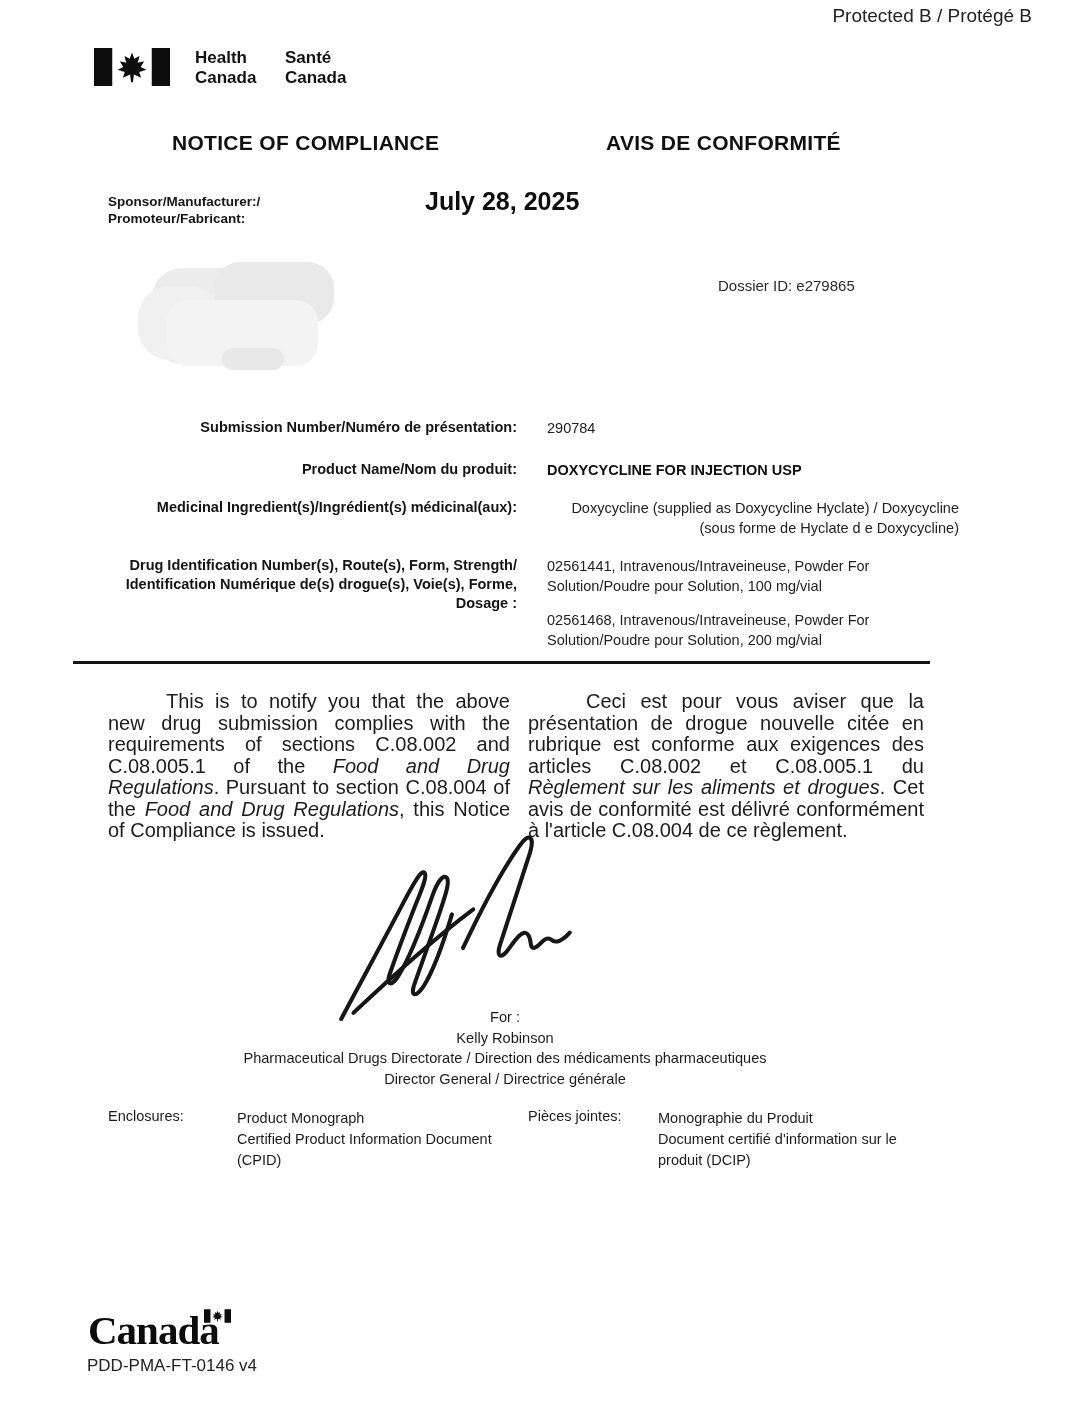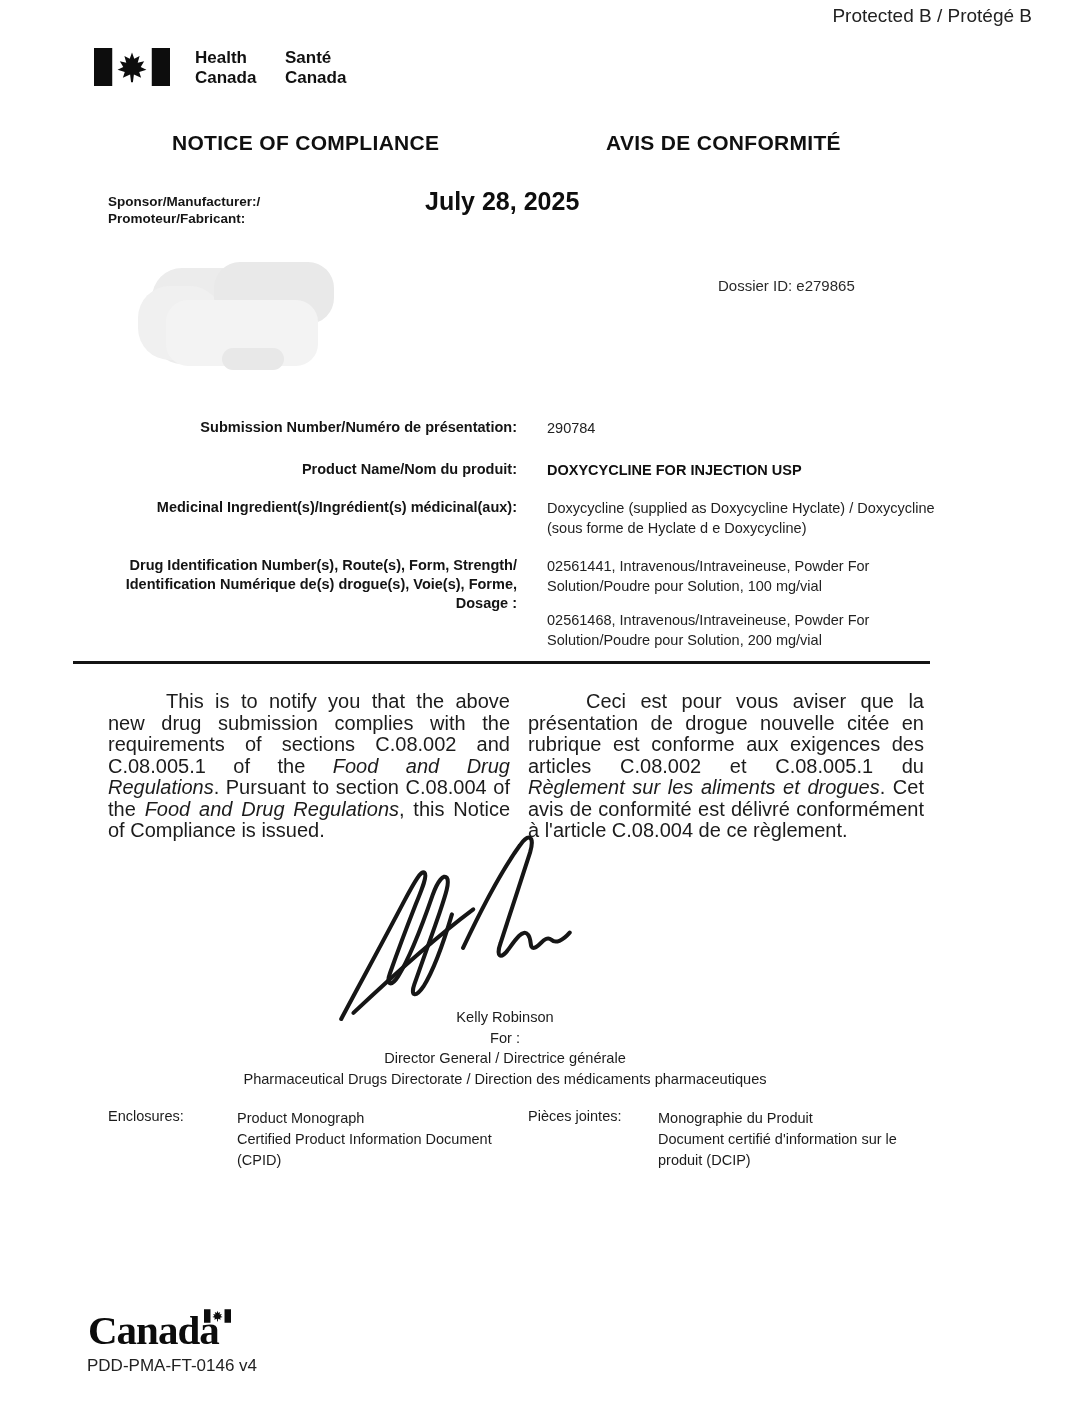--- a/index.html
+++ b/index.html
@@ -137,21 +137,21 @@
 
   <div class="abs dossier">Dossier ID: e279865</div>
 
   <div class="abs field-label" style="top:418px;">Submission Number/Numéro de présentation:</div>
   <div class="abs field-value" style="top:418px;width:400px;">290784</div>
 
   <div class="abs field-label" style="top:460px;">Product Name/Nom du produit:</div>
   <div class="abs field-value bold-value" style="top:460px;width:420px;">DOXYCYCLINE FOR INJECTION USP</div>
 
   <div class="abs field-label" style="top:498px;">Medicinal Ingredient(s)/Ingrédient(s) médicinal(aux):</div>
-  <div class="abs field-value" style="top:498px;width:412px;">Doxycycline (supplied as Doxycycline Hyclate) / Doxycycline (sous forme de Hyclate d e Doxycycline)</div>
+  <div class="abs field-value" style="top:498px;width:412px;text-align:right;">Doxycycline (supplied as Doxycycline Hyclate) / Doxycycline (sous forme de Hyclate d e Doxycycline)</div>
 
   <div class="abs field-label" style="top:556px;">
     <div>Drug Identification Number(s), Route(s), Form, Strength/</div>
     <div>Identification Numérique de(s) drogue(s), Voie(s), Forme,</div>
     <div>Dosage :</div>
   </div>
   <div class="abs field-value" style="top:556px;width:342px;">02561441, Intravenous/Intraveineuse, Powder For Solution/Poudre pour Solution, 100 mg/vial</div>
   <div class="abs field-value" style="top:610px;width:342px;">02561468, Intravenous/Intraveineuse, Powder For Solution/Poudre pour Solution, 200 mg/vial</div>
 
   <div class="abs divider"></div>
@@ -165,24 +165,24 @@
 
   <svg class="abs signature-svg" viewBox="0 0 270 195">
     <g fill="none" stroke="#161616" stroke-width="4" stroke-linecap="round">
       <path d="M20,192 C38,158 60,118 82,76 C92,57 99,45 102,48 C105,51 100,63 93,80 C84,103 74,130 68,147 C64,158 69,161 76,150 C88,131 100,99 110,70 C115,56 121,49 124,53 C127,57 123,69 117,87 C108,113 98,141 92,158 C88,169 93,172 101,160 C111,144 121,116 129,89"></path>
       <path d="M32,186 C68,152 110,114 150,84"></path>
       <path d="M140,122 C157,86 177,47 196,21 C204,9 211,11 206,28 C197,56 185,92 177,117 C172,131 177,134 185,123 C192,113 199,103 204,109 C208,114 205,123 210,122 C216,120 221,109 227,114 C231,118 238,115 245,107"></path>
     </g>
   </svg>
 
   <div class="abs sig-block">
+    <div>For :</div>
     <div>Kelly Robinson</div>
-    <div>For :</div>
+    <div>Pharmaceutical Drugs Directorate / Direction des médicaments pharmaceutiques</div>
     <div>Director General / Directrice générale</div>
-    <div>Pharmaceutical Drugs Directorate / Direction des médicaments pharmaceutiques</div>
   </div>
 
   <div class="abs enc-label enc-label-en">Enclosures:</div>
   <div class="abs enc-lines enc-lines-en">
     <div>Product Monograph</div>
     <div>Certified Product Information Document</div>
     <div>(CPID)</div>
   </div>
   <div class="abs enc-label enc-label-fr">Pièces jointes:</div>
   <div class="abs enc-lines enc-lines-fr">

